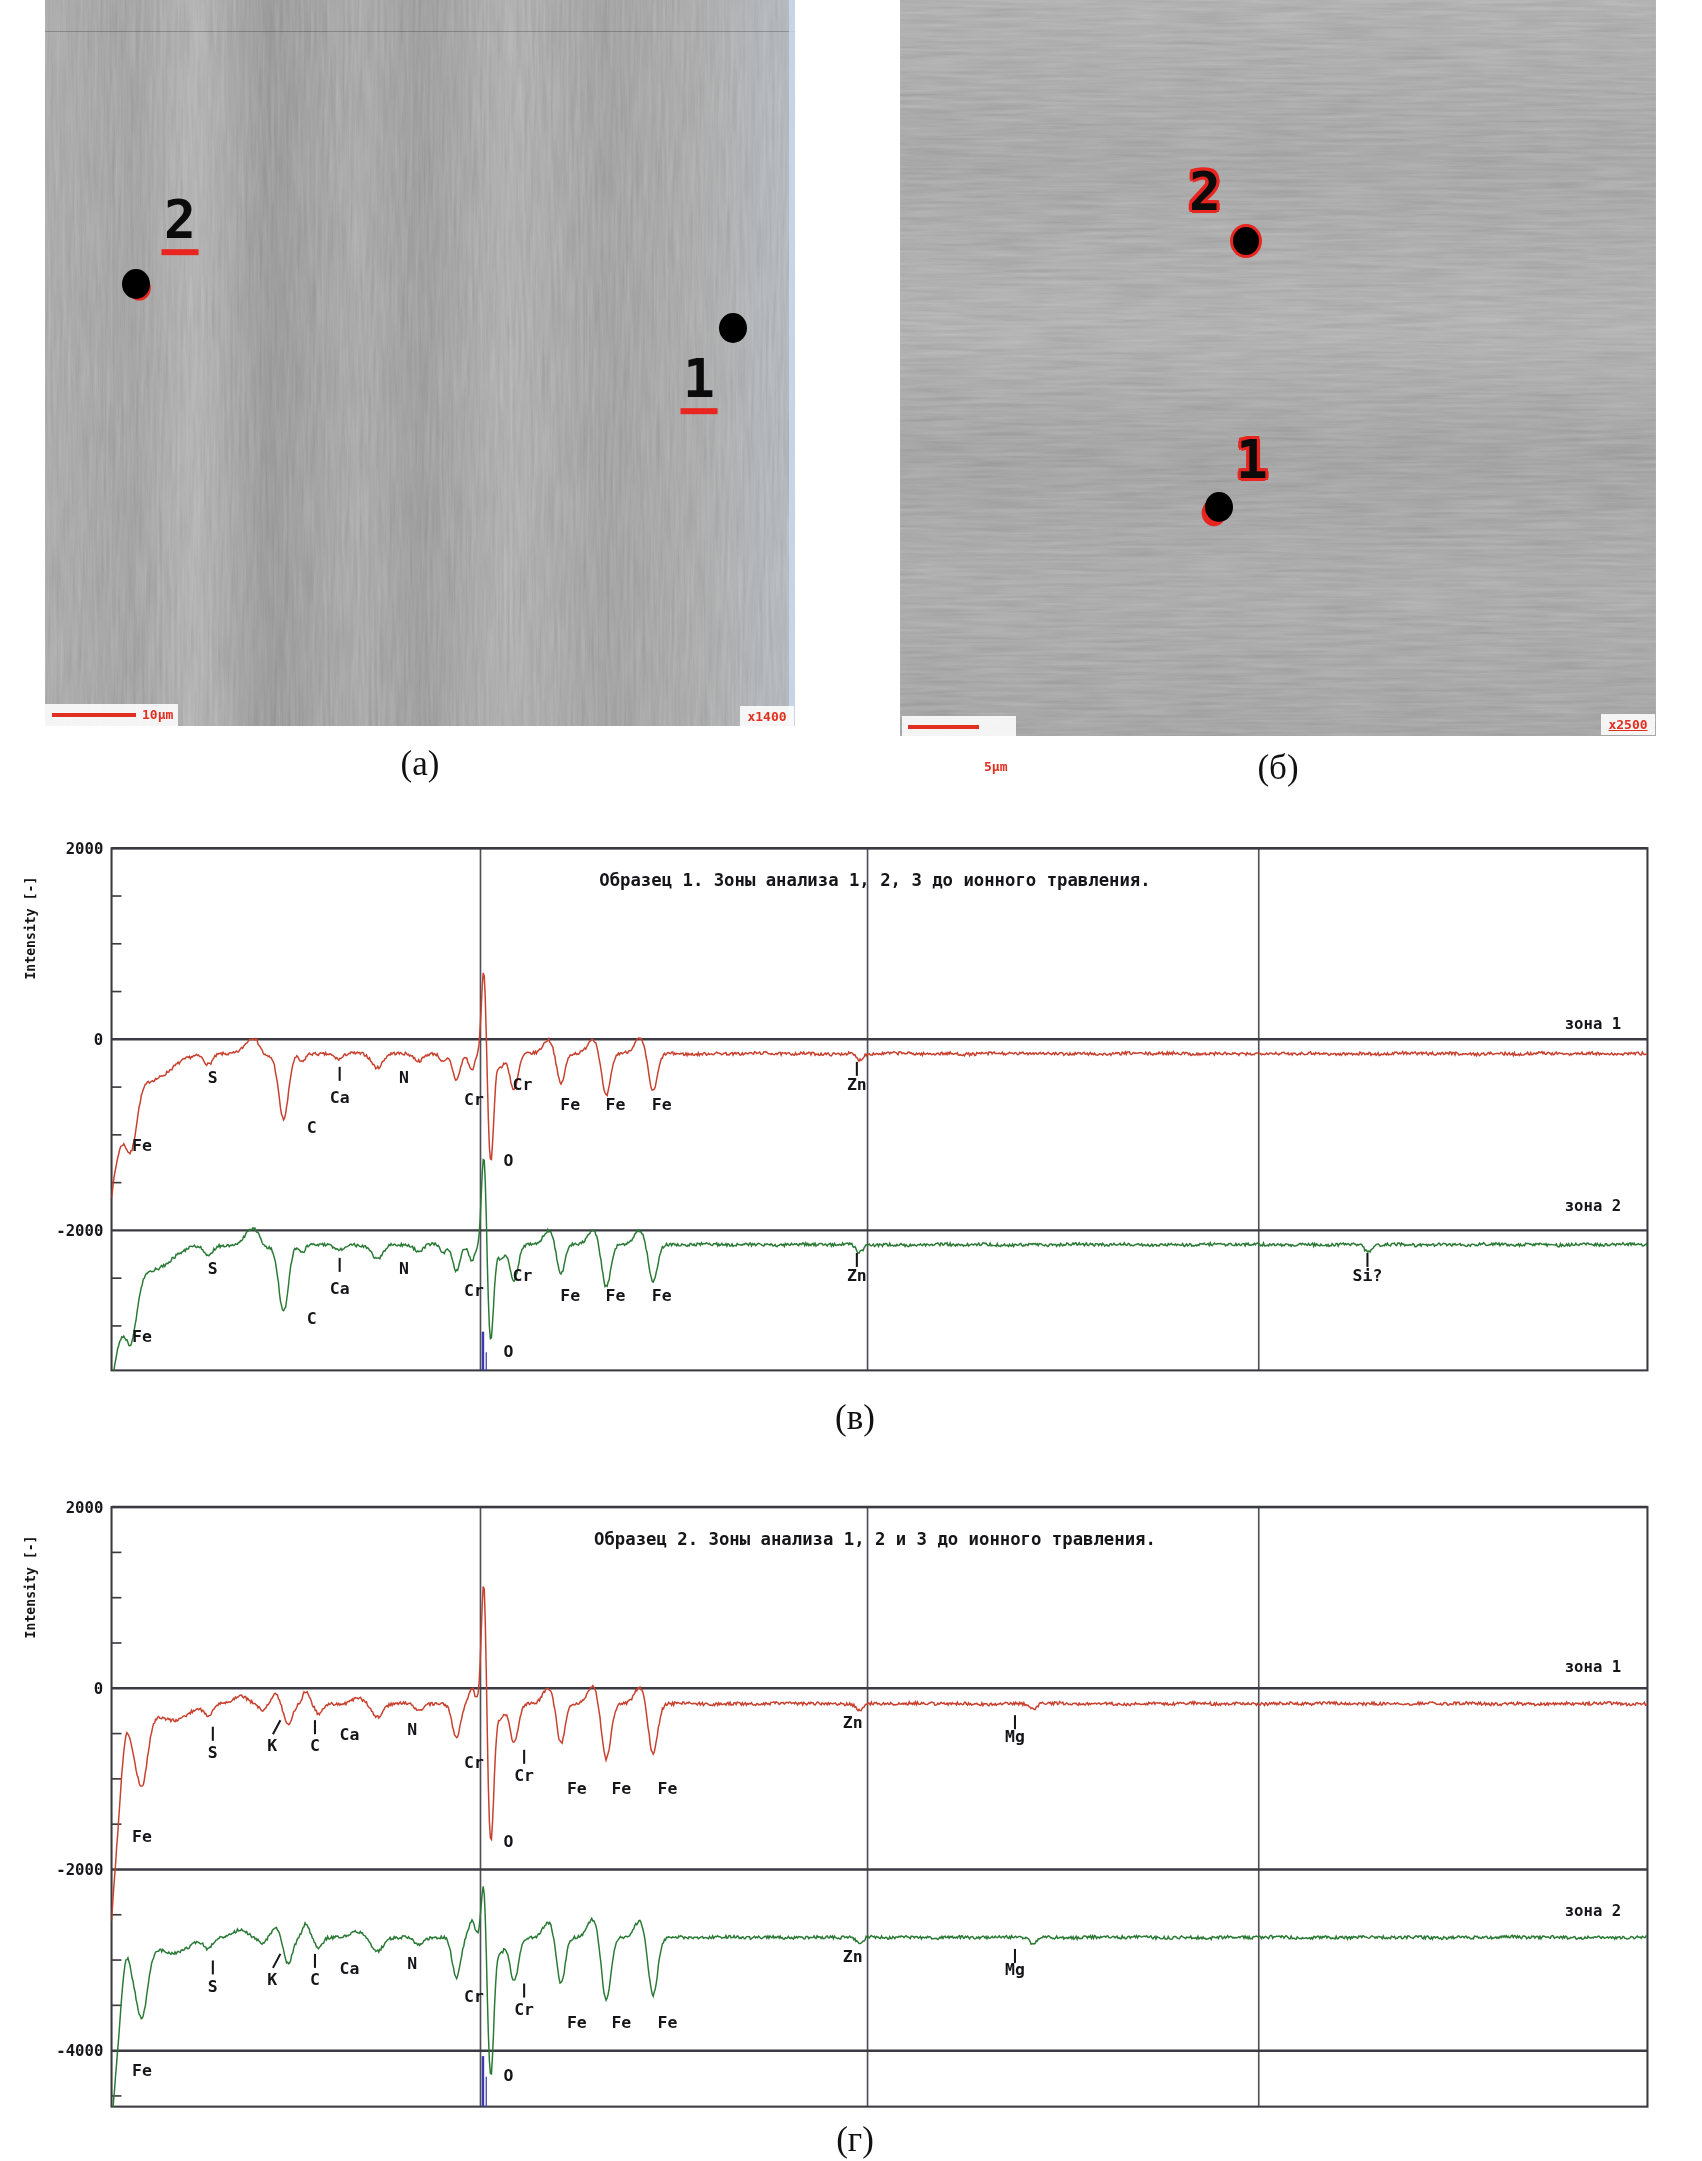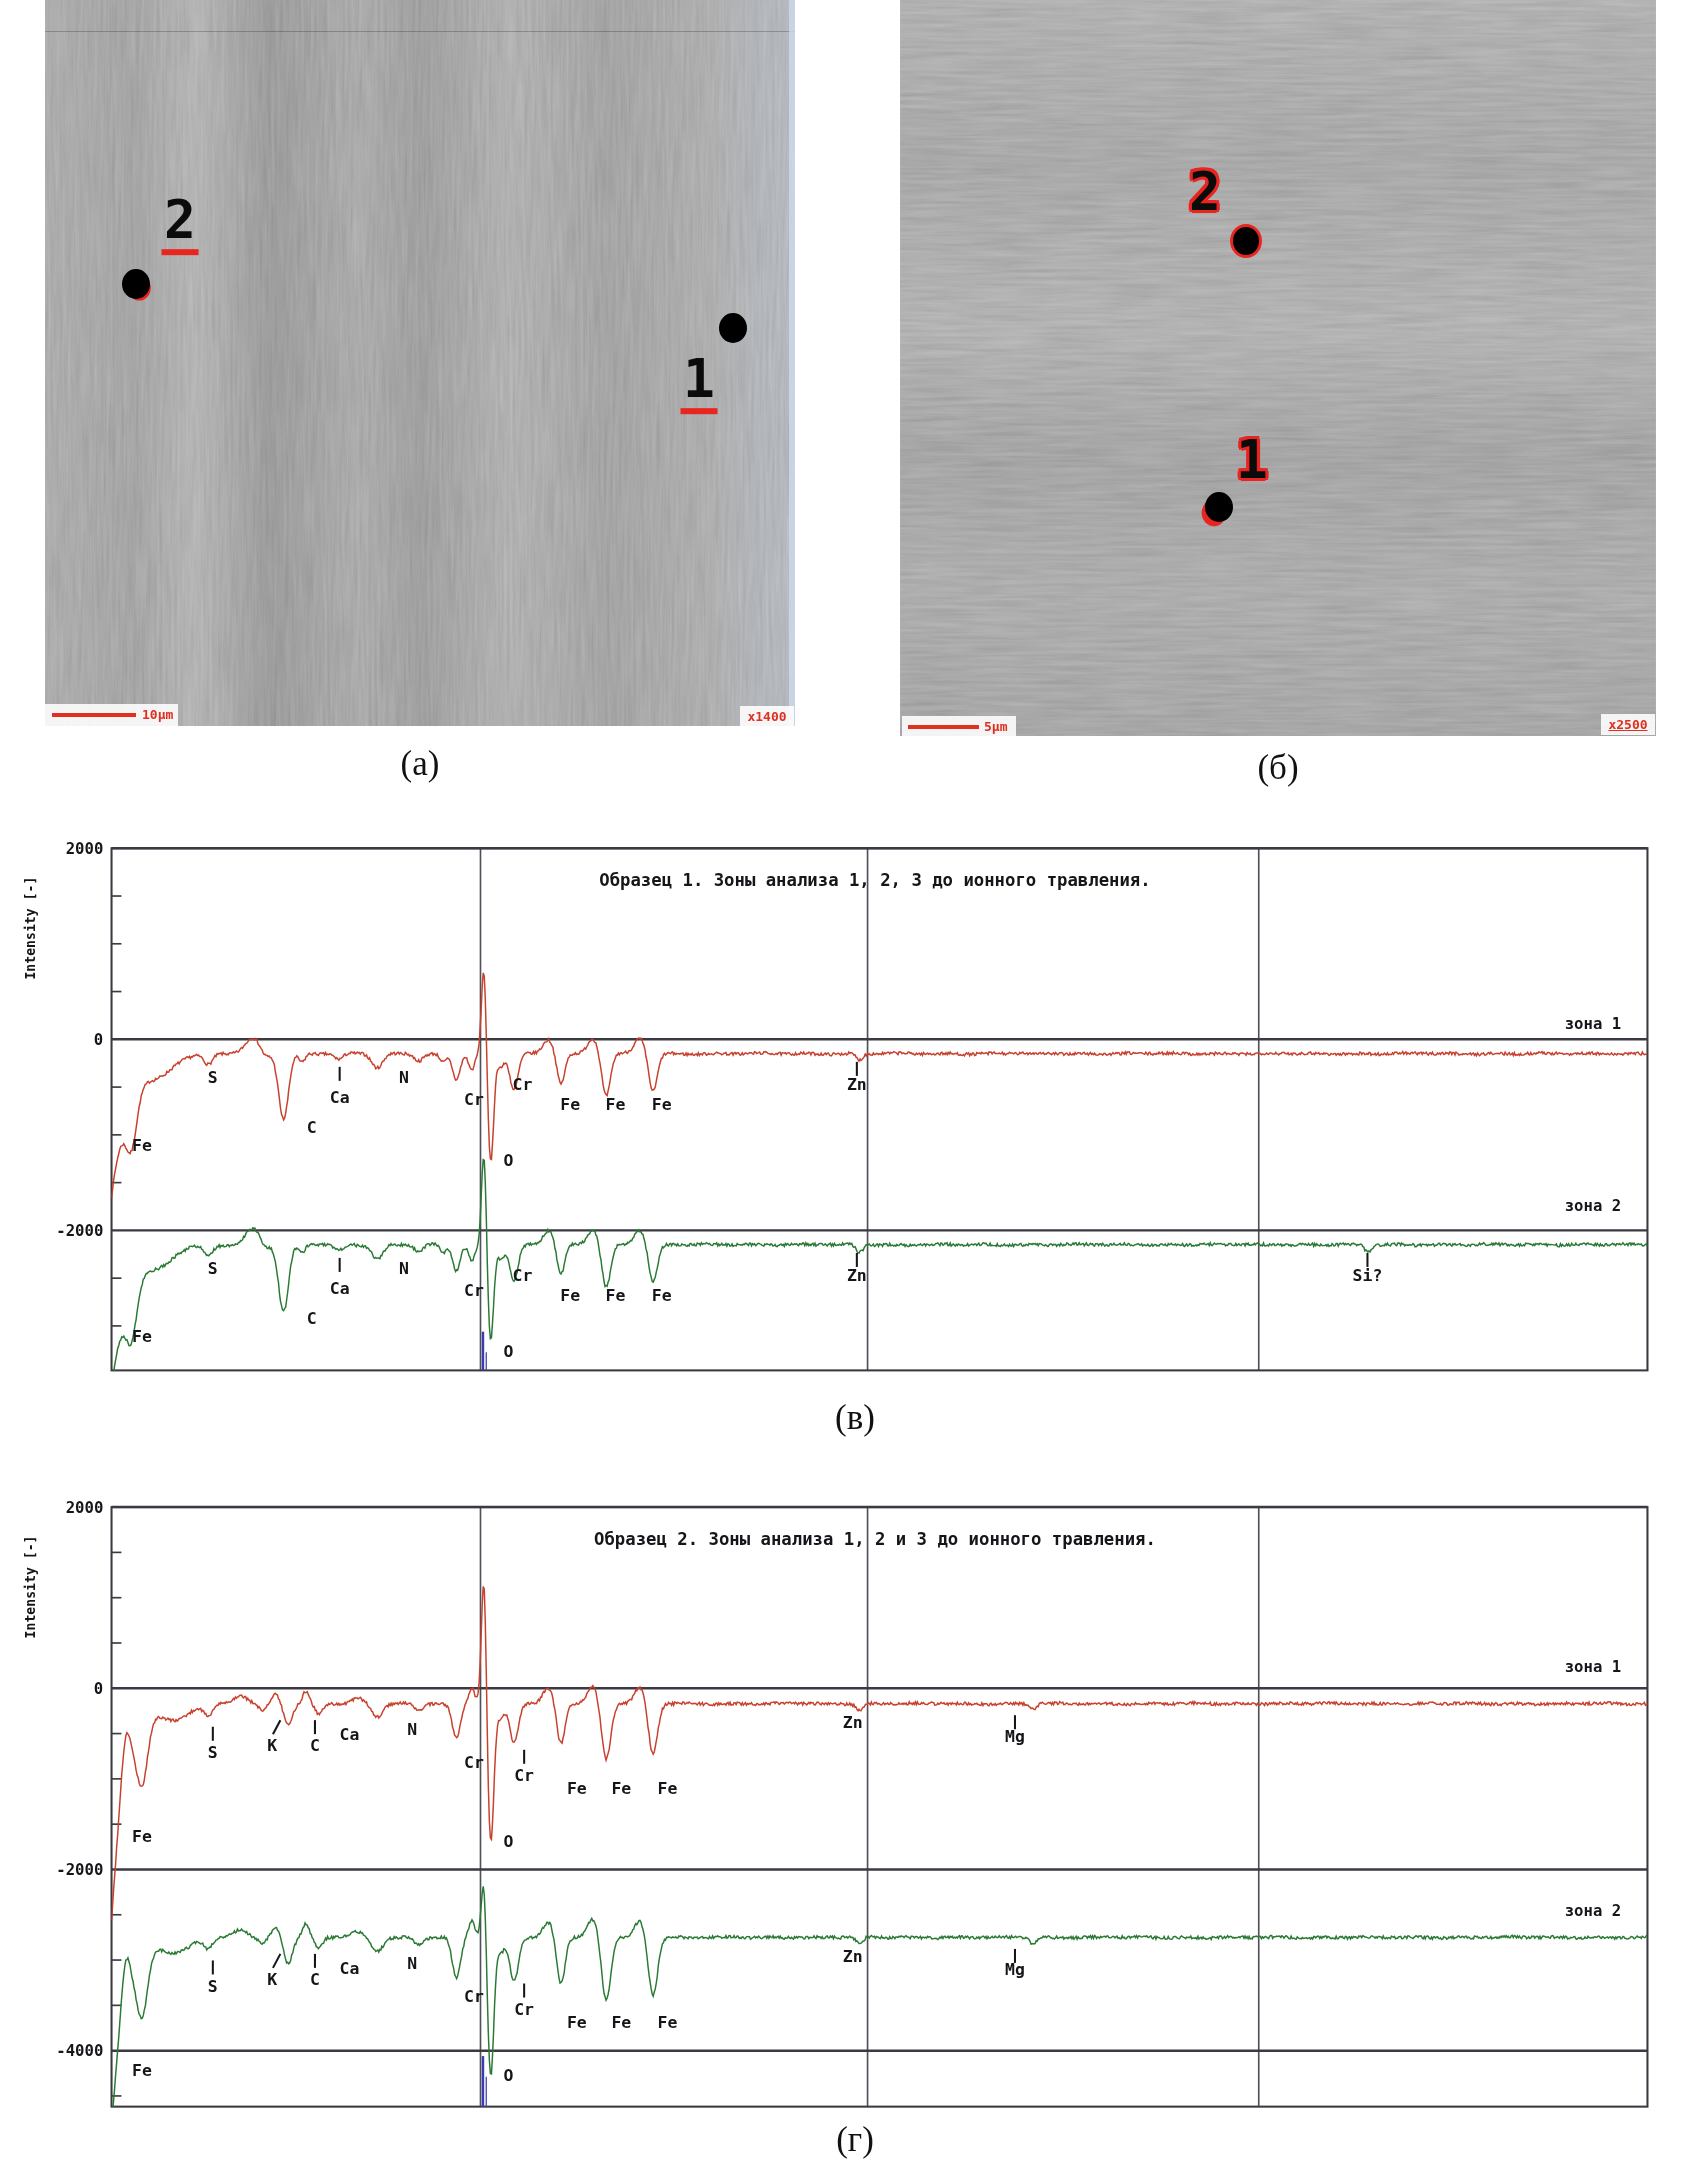--- a/index.html
+++ b/index.html
@@ -28,21 +28,21 @@
   .m-b2-num{left:1205px;top:194px;} .m-b2-dot{left:1246px;top:241px;}
   .m-b1-num{left:1252px;top:462px;} .m-b1-dot{left:1219px;top:507px;}
   
   .chip{position:absolute;background:rgba(255,255,255,.88);z-index:4;}
   .sb-a{left:45px;top:704px;width:133px;height:22px;}
   .sb-b{left:902px;top:716px;width:114px;height:21.4px;}
   .sb-line{position:absolute;top:9px;height:4.1px;background:#e03020;}
   .sb-a .sb-line{left:6.6px;width:84px;}
   .sb-b .sb-line{left:5.8px;width:71px;}
   .sb-label{position:absolute;top:2.5px;font:bold 13px "DejaVu Sans Mono",monospace;color:#e03020;}
-  .sb-a .sb-label{left:97px;} .sb-b .sb-label{left:82px;}
+  .sb-a .sb-label{left:97px;} .sb-b .sb-label{left:82px;margin-top:40px;}
   .mag{display:flex;align-items:center;justify-content:center;
        font:bold 13px "DejaVu Sans Mono",monospace;color:#e03020;}
   .mag-a{left:740px;top:706px;width:54px;height:21.4px;}
   .mag-b{left:1601px;top:714px;width:54px;height:21.4px;text-decoration:underline;}
   
   .caption{position:absolute;transform:translate(-50%,-50%);font:400 35px "Liberation Serif",serif;
            color:#111;z-index:6;}
   .cap-a{left:420px;top:764px;} .cap-b{left:1278px;top:768px;}
   .cap-v{left:855px;top:1418px;} .cap-g{left:855px;top:2140px;}
   

